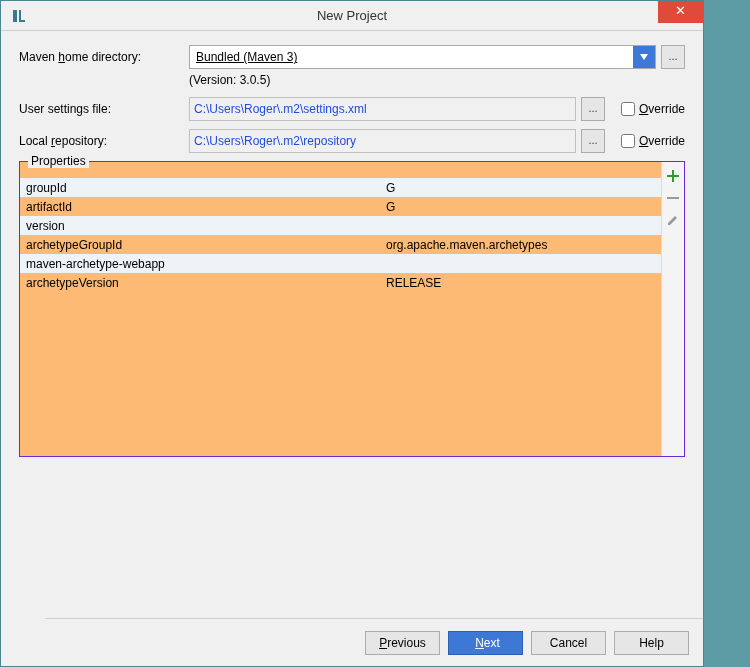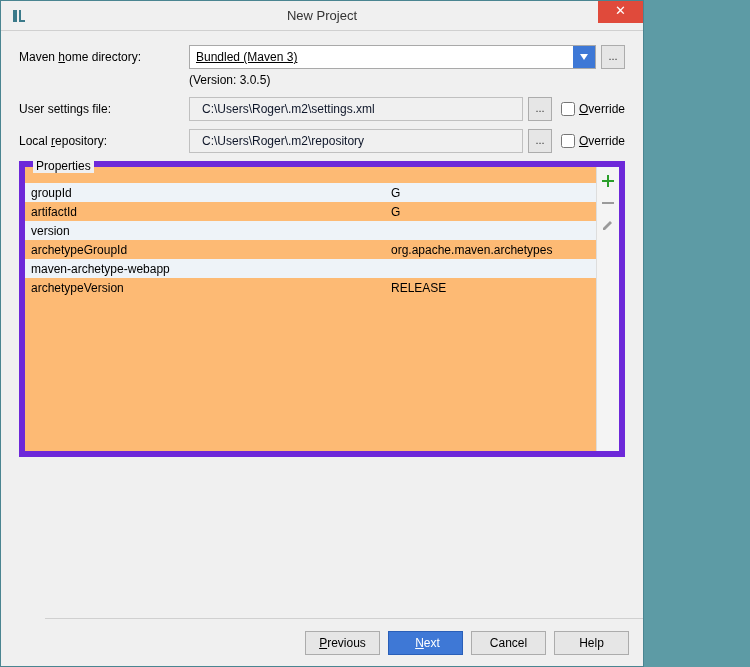--- a/index.html
+++ b/index.html
@@ -1,35 +1,35 @@
 <!DOCTYPE html>
 <html><head>
 <meta charset="utf-8">
 <style>
 * { box-sizing: border-box; margin: 0; padding: 0; font-family: "Segoe UI", Tahoma, sans-serif; font-size: 12px; }
 body { background: #5d9ba5; width: 750px; height: 667px; overflow: hidden; }
-.window { position: relative; width: 644px; height: 667px; border: 1px solid #4a8591; background: #f0f0f0; }
+.window { position: relative; width: 704px; height: 667px; border: 1px solid #4a8591; background: #f0f0f0; }
 .titlebar { height: 30px; background: #f0f0f0; display: flex; align-items: center; position: relative; border-bottom: 1px solid #d0d0d0; }
 .title-icon { width: 24px; height: 24px; margin-left: 6px; display: flex; align-items: center; justify-content: center; color: #3b7a8a; font-weight: bold; font-size: 14px; }
 .title-text { position: absolute; left: 50%; transform: translateX(-50%); color: #333; font-size: 13px; }
 .close-btn { position: absolute; right: 0; top: 0; width: 45px; height: 22px; background: #e04a3b; color: #fff; text-align: center; line-height: 20px; font-size: 13px; cursor: pointer; }
 .content { padding: 14px 18px 0 18px; }
 .row { display: flex; align-items: center; margin-bottom: 8px; }
 .lbl { width: 170px; color: #000; }
 .underline { text-decoration: underline; }
 .combo { flex: 1; height: 24px; border: 1px solid #a9a9a9; display: flex; align-items: center; background: #fff; }
 .combo-text { flex: 1; padding: 0 6px; text-decoration: underline; }
 .combo-arrow { width: 22px; height: 22px; background: #3e78d6; display: flex; align-items: center; justify-content: center; cursor: pointer; }
 .combo-arrow svg { fill: #fff; }
 .sq-btn { width: 24px; height: 24px; border: 1px solid #acacac; background: #e6e6e6; margin-left: 5px; text-align: center; line-height: 20px; cursor: pointer; color: #333; font-size: 11px; }
-.readonly-input { flex: 1; height: 24px; border: 1px solid #c0c0c0; background: #f0f0f0; color: #0f172a; padding: 0 12px; display: flex; align-items: center; }
-.checkbox-wrap { display: flex; align-items: center; margin-left: 9px; }
+.readonly-input { flex: 1; height: 24px; border: 1px solid #c0c0c0; background: #f0f0f0; color: #1d4ed8; padding: 0 4px; display: flex; align-items: center; }
+.checkbox-wrap { display: flex; align-items: center; margin-left: 16px; }
 .checkbox-wrap input { margin-right: 4px; width: 14px; height: 14px; }
 .version-note { margin-left: 170px; color: #000; margin-top: -4px; margin-bottom: 10px; }
-.fieldset { border: 6px solid #6d28d9; margin-top: 6px; position: relative; height: 296px; display: flex; }
+.fieldset { border: 1px solid #6d28d9; margin-top: 6px; position: relative; height: 296px; display: flex; }
 .fieldset-legend { position: absolute; top: -8px; left: 8px; background: #f0f0f0; padding: 0 3px; color: #000; }
 .table-wrap { flex: 1; overflow: auto; background: #fdba74; border-right: 1px solid #ddd; padding-top: 16px; }
 .table-row { display: flex; height: 19px; align-items: center; }
 .table-row:nth-child(odd) { background: #eef3f8; }
 .table-row .c1 { width: 360px; padding-left: 6px; }
 .table-row .c2 { flex: 1; padding-left: 6px; }
 .side-tools { width: 22px; display: flex; flex-direction: column; align-items: center; padding-top: 6px; gap: 6px; background: #f4f4f4; }
 .side-tools .tool { width: 16px; height: 16px; display: flex; align-items: center; justify-content: center; cursor: pointer; }
 .footer { position: absolute; bottom: 0; left: 0; right: 0; height: 48px; border-top: 1px solid #d0d0d0; display: flex; align-items: center; justify-content: flex-end; padding: 0 14px; gap: 8px; background: #f0f0f0; margin-left: 44px; }
 .btn { min-width: 75px; height: 24px; border: 1px solid #acacac; background: #e6e6e6; padding: 0 12px; text-align: center; cursor: pointer; }

